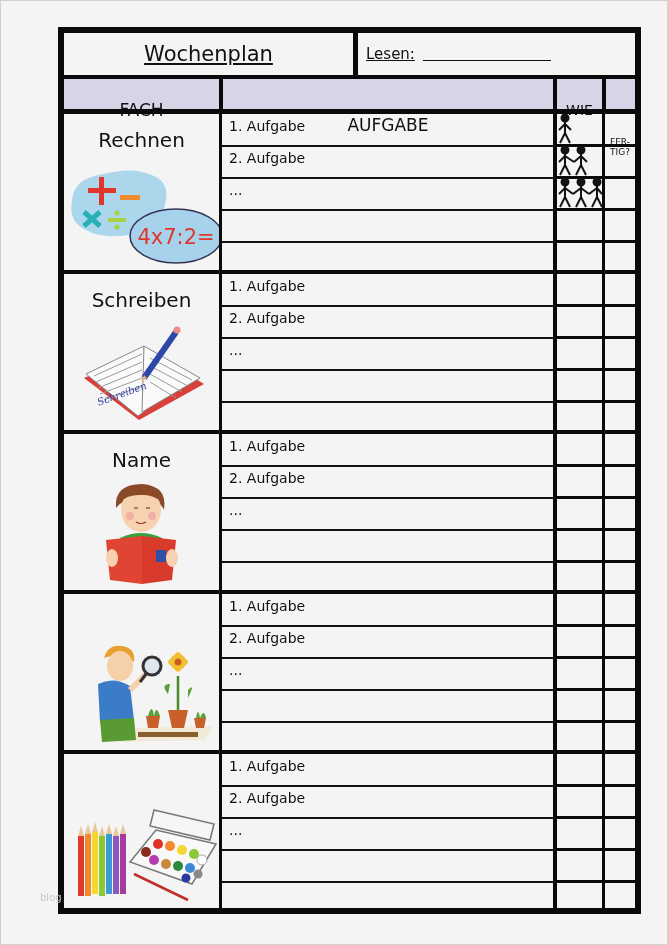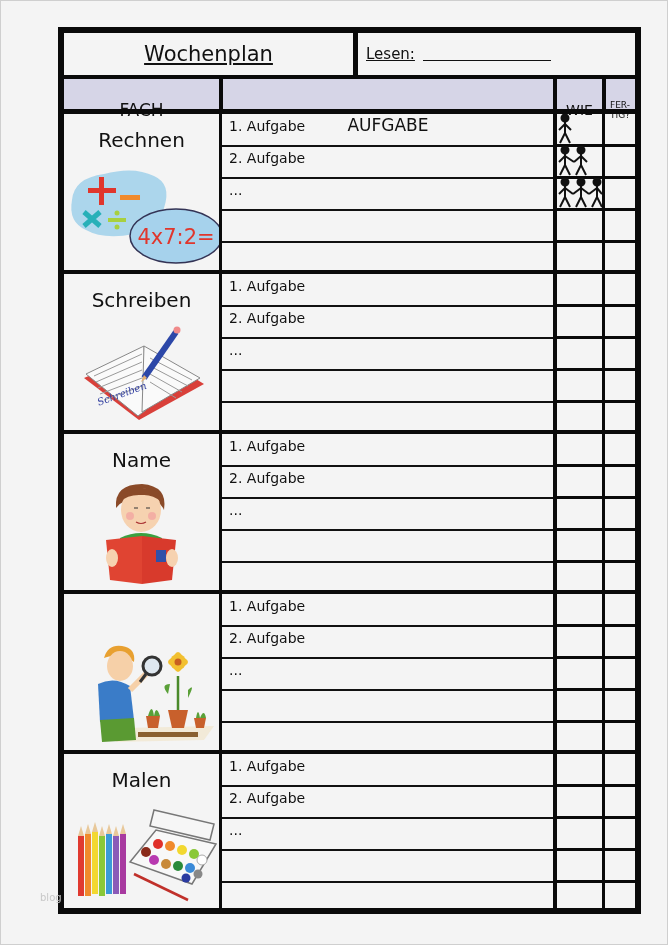--- a/index.html
+++ b/index.html
@@ -46,21 +46,21 @@
   </div>
   <div class="abs title-bottom"></div>
 
   <div class="abs header-row">
     <div class="hcell" style="left:0;width:155px;">FACH</div>
     <div class="hdiv" style="left:155px;"></div>
     <div class="hcell" style="left:159px;width:330px;margin-top:15px;">AUFGABE</div>
     <div class="hdiv" style="left:489px;"></div>
     <div class="hcell" style="left:493px;width:45px;font-size:14px;">WIE</div>
     <div class="hdiv" style="left:538px;"></div>
-    <div class="hcell" style="left:541px;width:30px;flex-direction:column;font-size:9px;line-height:10px;">
+    <div class="hcell" style="left:541px;width:30px;flex-direction:column;font-size:9px;line-height:10px;margin-top:37px;">
       <span>FER-</span>
       <span>TIG?</span>
     </div>
   </div>
   <div class="abs header-bottom"></div>
 
   <div class="section" style="top:81px;">
     <div class="fach-cell">
       <div class="fach-name">Rechnen</div>
       <svg class="fach-illus" viewBox="0 0 155 106">
@@ -266,21 +266,20 @@
     <div class="vdiv-fertig"></div>
     <div class="hline-check" style="top:30px;"></div>
     <div class="hline-check" style="top:62px;"></div>
     <div class="hline-check" style="top:94px;"></div>
     <div class="hline-check" style="top:126px;"></div>
   </div>
   <div class="sec-sep" style="top:717px;"></div>
 
   <div class="section" style="top:721px;">
     <div class="fach-cell">
-      <div class="fach-name">Malen</div>
       <svg class="fach-illus" viewBox="0 0 155 106">
         <g>
           <rect x="14" y="36" width="6" height="60" fill="#e03a30"></rect>
             <path d="M14 36 L17 26 L20 36Z" fill="#e8c89a"></path>
           <rect x="21" y="34" width="6" height="62" fill="#f08a2c"></rect>
             <path d="M21 34 L24 24 L27 34Z" fill="#e8c89a"></path>
           <rect x="28" y="32" width="6" height="62" fill="#f2d830"></rect>
             <path d="M28 32 L31 22 L34 32Z" fill="#e8c89a"></path>
           <rect x="35" y="36" width="6" height="60" fill="#8ac838"></rect>
             <path d="M35 36 L38 26 L41 36Z" fill="#e8c89a"></path>

